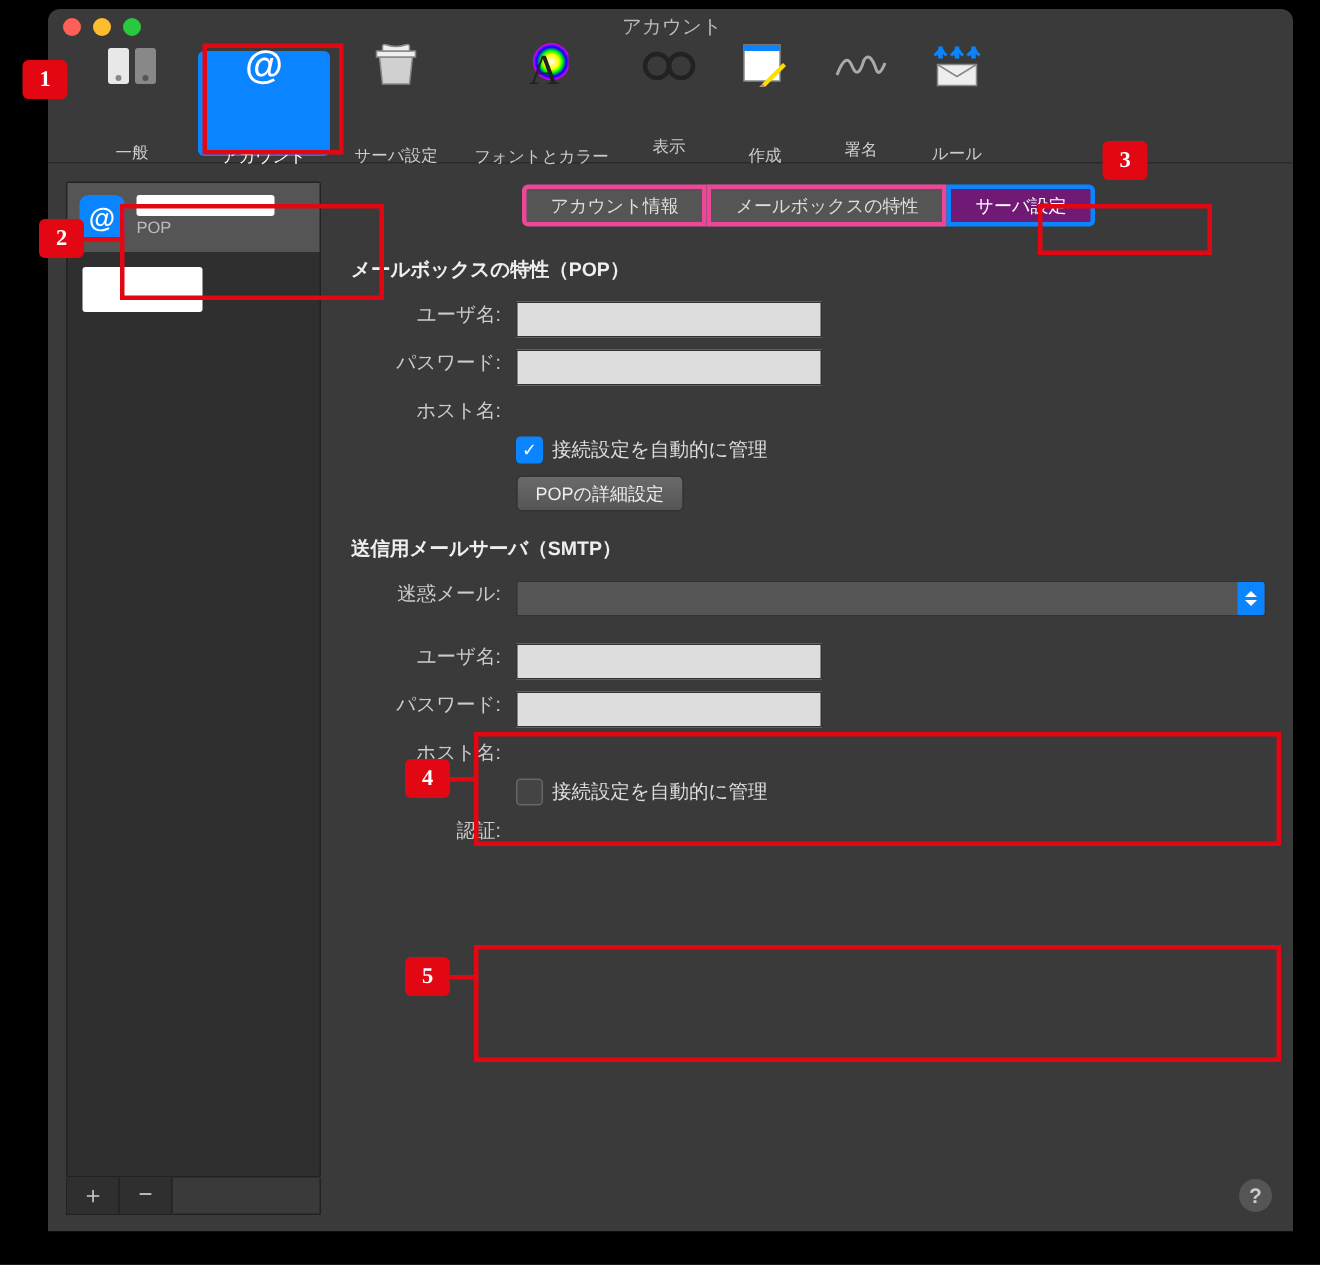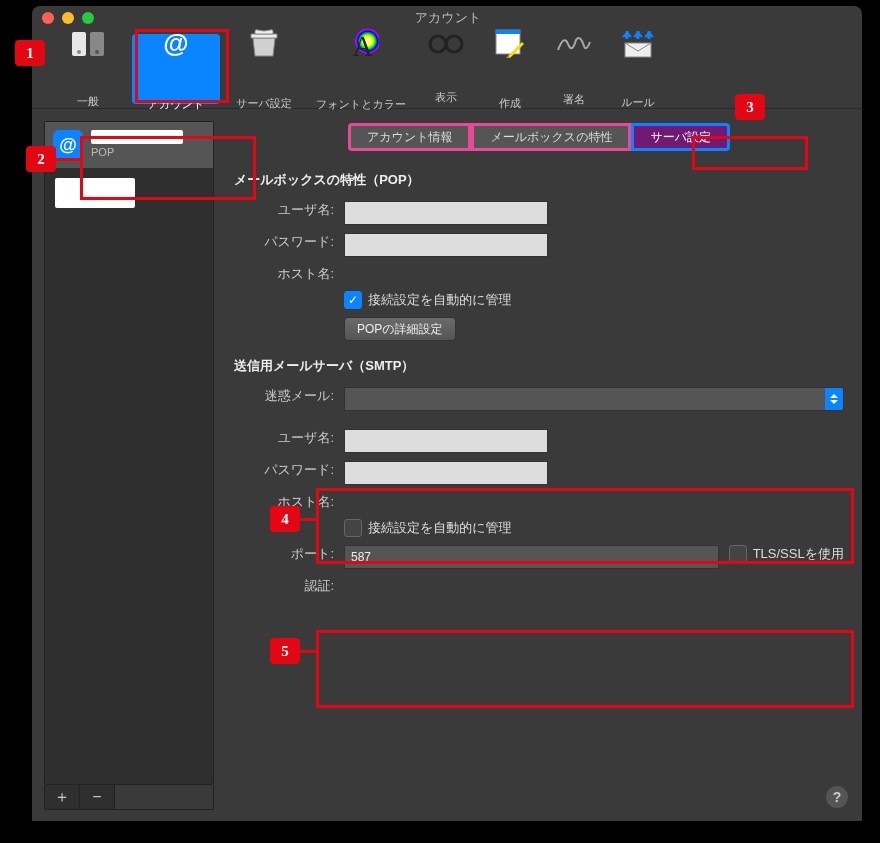--- a/index.html
+++ b/index.html
@@ -232,27 +232,20 @@
         </div>
         <div class="row">
           <div class="lbl">ホスト名:</div>
         </div>
         <div class="row">
           <div class="lbl"></div>
           <div class="cbx"></div>
           <span>接続設定を自動的に管理</span>
         </div>
         <div class="row">
-          <div class="lbl">ポート:</div>
-          <div class="inp" style="flex:1">587</div>
-          <div style="width:10px"></div>
-          <div class="cbx"></div>
-          <span>TLS/SSLを使用</span>
-        </div>
-        <div class="row">
           <div class="lbl">認証:</div>
         </div>
       </div>
 
       <div class="help">?</div>
     </div>
   </div>
 </div>
 
 <div class="ann-num" style="left:15px;top:40px">1</div>

